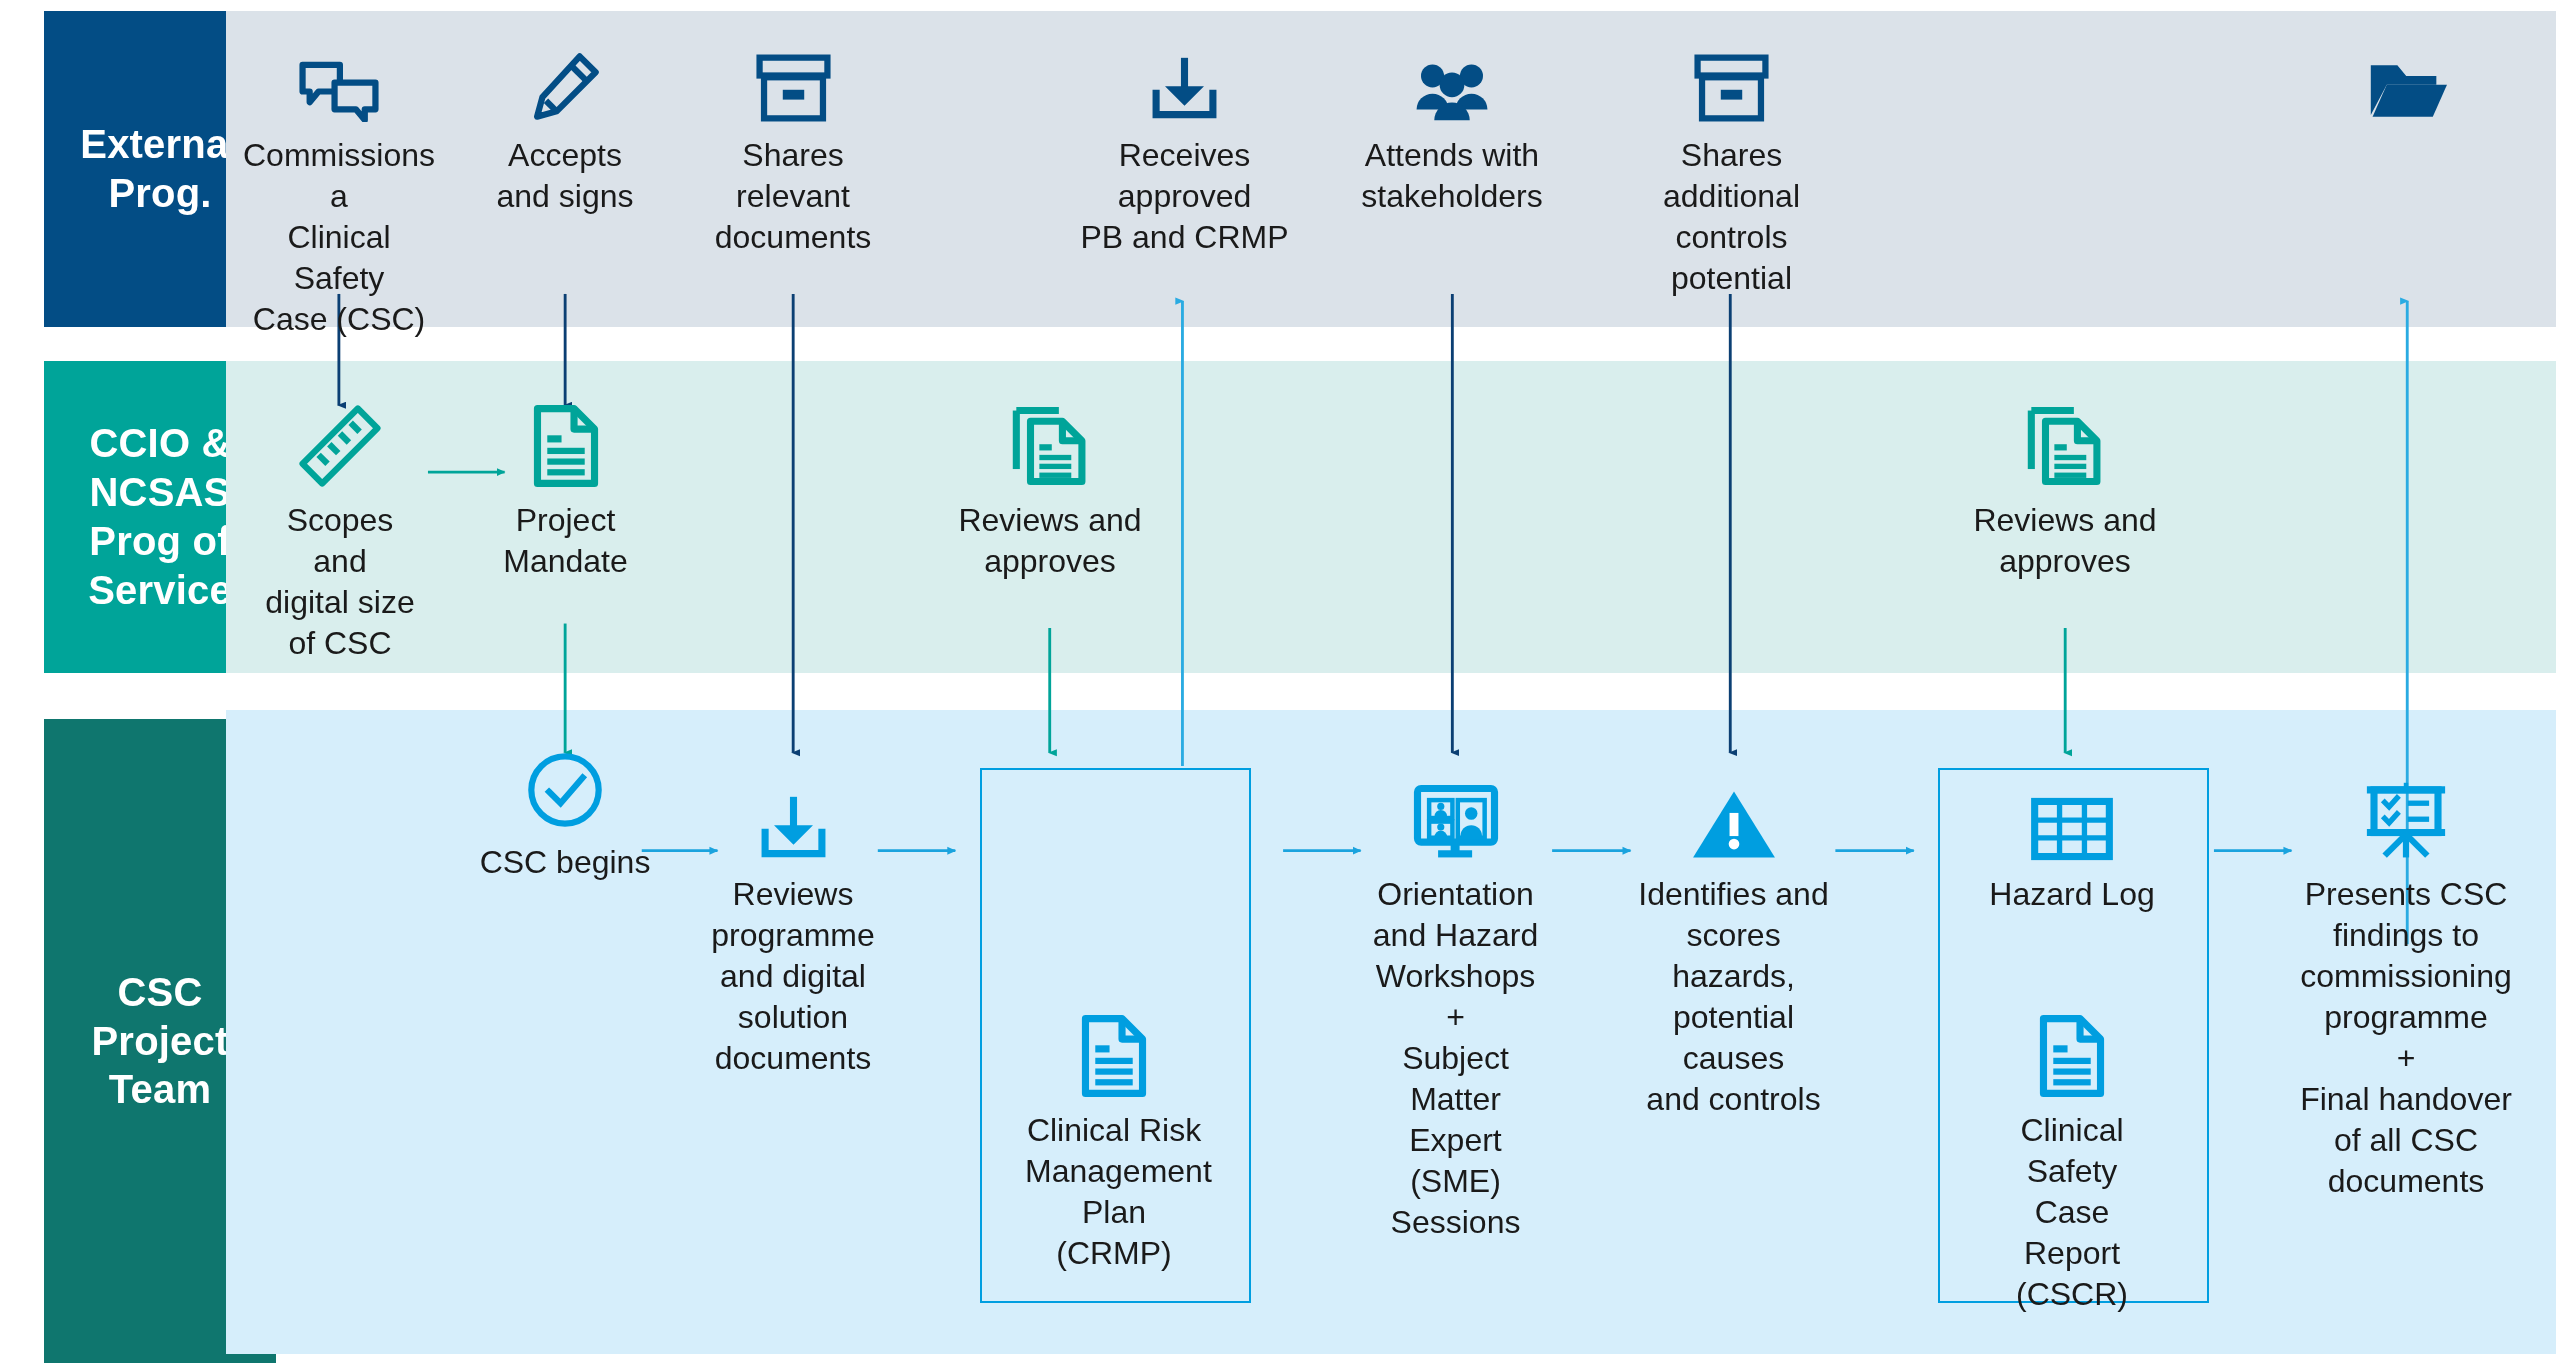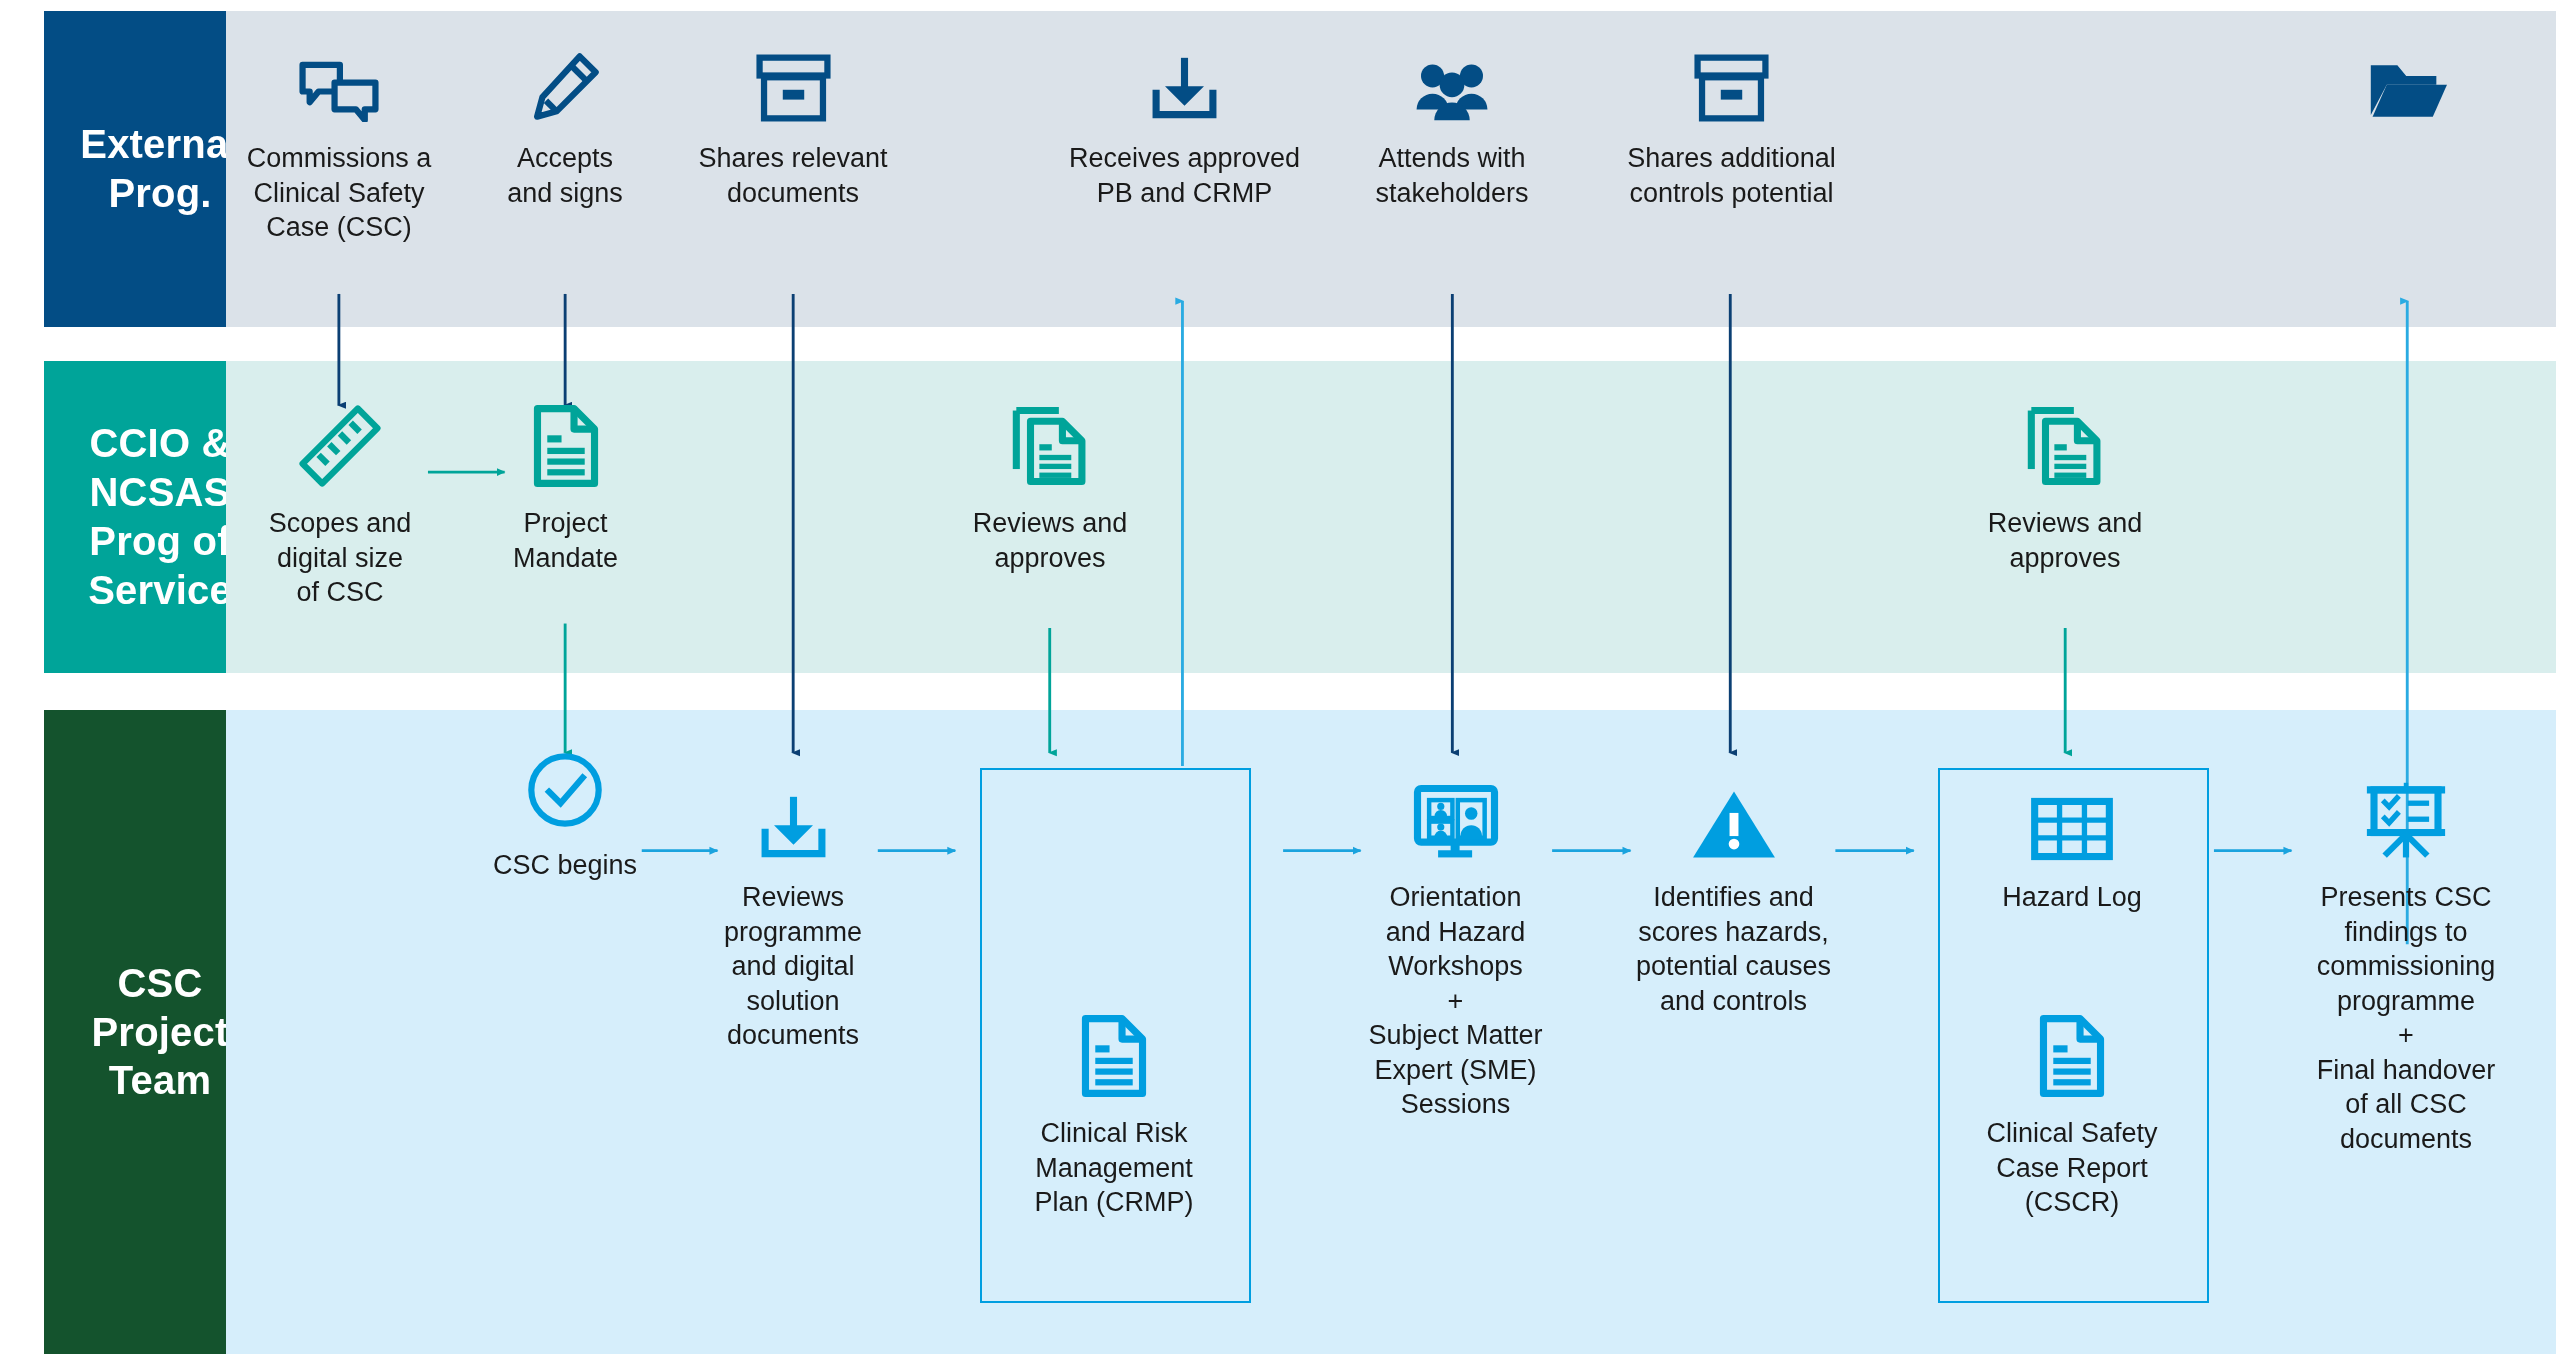--- a/index.html
+++ b/index.html
@@ -16,27 +16,27 @@
 
   #lane-external{top:10.7px;height:316px;}
   #lane-external .lane-label{background:#034d85;}
   #lane-external .lane-body{background:#dbe2e9;}
 
   #lane-ccio{top:361px;height:312px;}
   #lane-ccio .lane-label{background:#00a499;}
   #lane-ccio .lane-body{background:#d9eeed;}
 
   #lane-csc{top:710px;height:644px;}
-  #lane-csc .lane-label{background:#14532d;}
+  #lane-csc .lane-label{background:#0f766e;margin-top:9px;}
   #lane-csc .lane-body{background:#d6eefb;}
 
   
   .node{position:absolute;text-align:center;}
   .node .node-icon{display:flex;align-items:flex-end;justify-content:center;height:77px;}
-  .node .node-label{margin-top:19px;font-size:27px;line-height:1.28;color:#1a1a1a;}
+  .node .node-label{margin-top:13px;font-size:32px;line-height:1.28;color:#1a1a1a;}
 
   
   #connectors{position:absolute;left:0;top:0;width:2576px;height:1370px;pointer-events:none;}
 
   
   .group-box{position:absolute;border:2.7px solid #009ee0;background:transparent;}
 </style>
 </head>
 <body>
 

